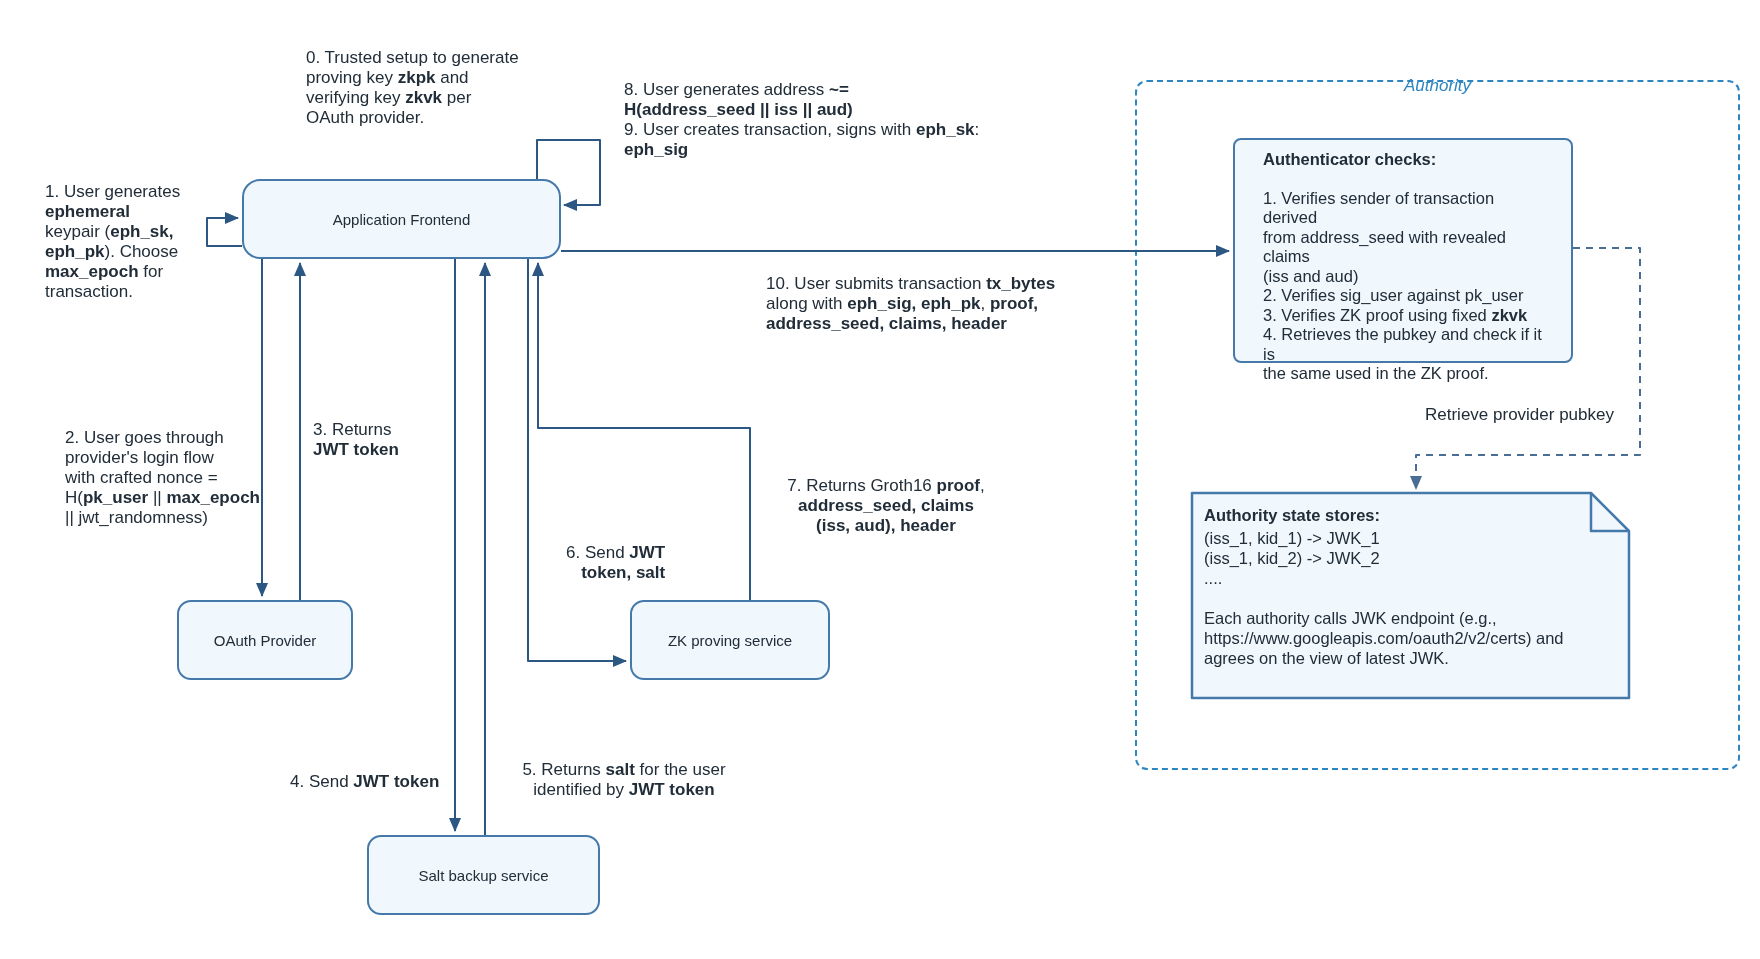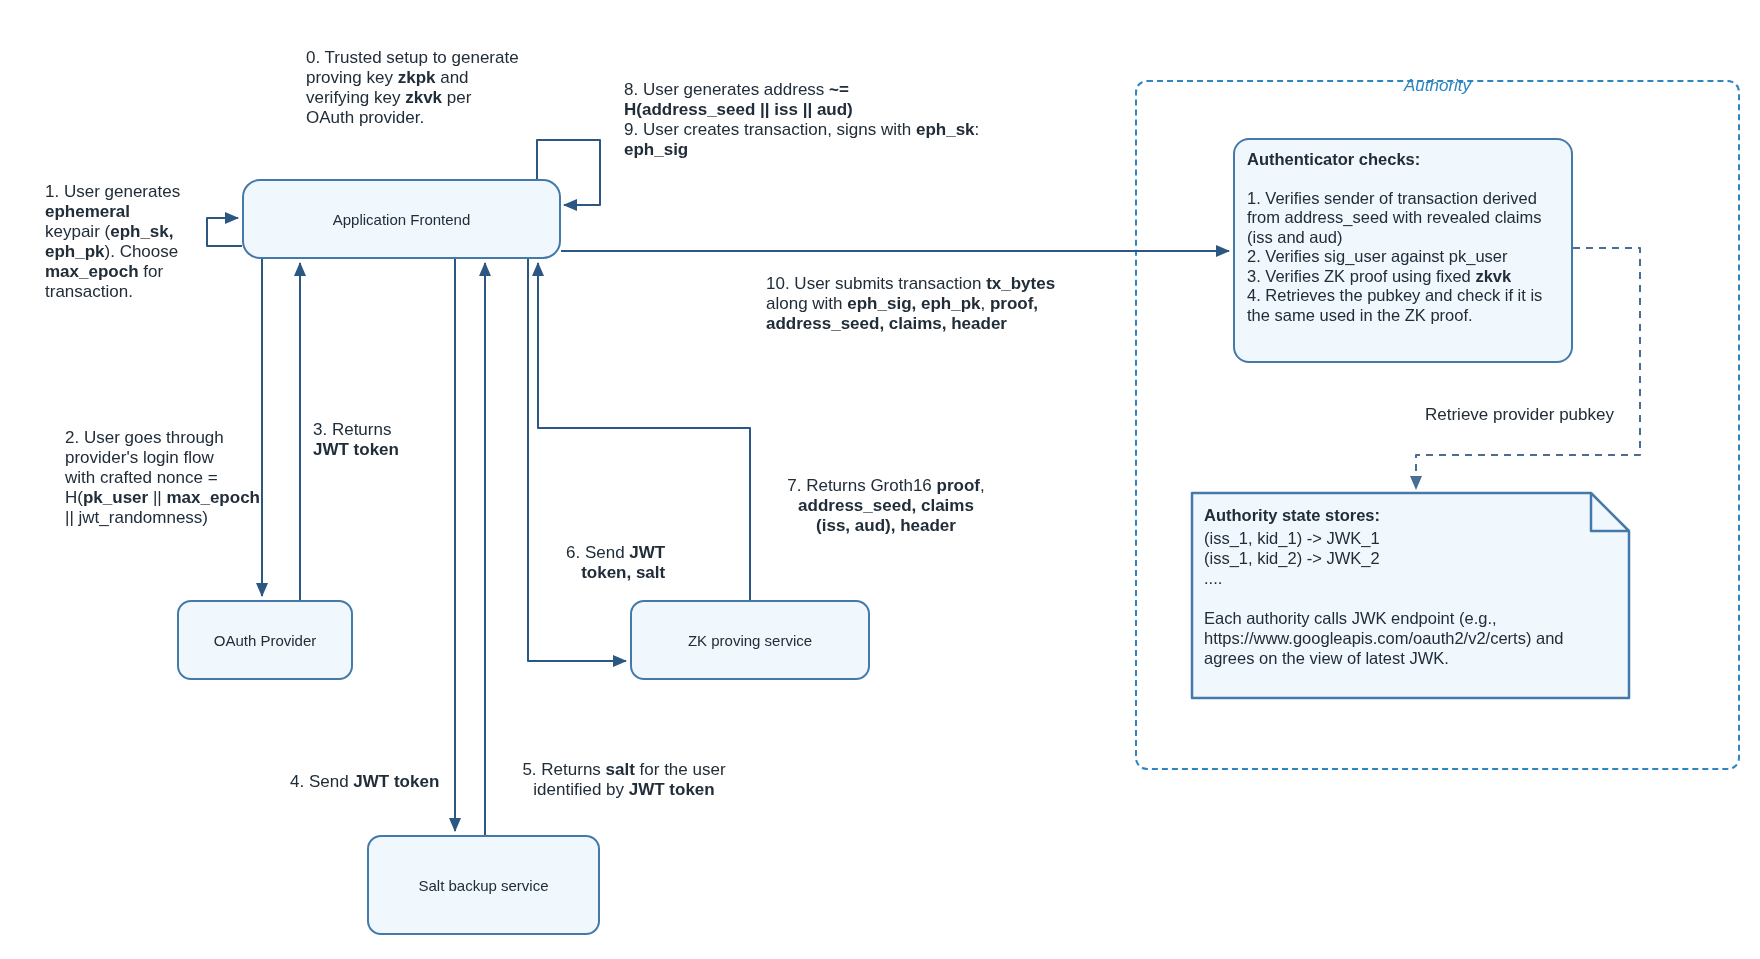--- a/index.html
+++ b/index.html
@@ -13,24 +13,24 @@
   .ln{fill:none;stroke:var(--line);stroke-width:2;stroke-linejoin:round;}
   .lnd{fill:none;stroke:var(--dash_line);stroke-width:2;stroke-linejoin:round;stroke-dasharray:7 6;}
   .mkfill{fill:var(--line);}
   .mkfilld{fill:var(--dash_line);}
   .noteShape{fill:var(--box_fill);stroke:var(--box_stroke);stroke-width:2.5;stroke-linejoin:round;}
   .noteFold{fill:none;stroke:var(--box_stroke);stroke-width:2.5;stroke-linejoin:round;}
   .node{position:absolute;background:var(--box_fill);border:2.5px solid var(--box_stroke);
         display:flex;align-items:center;justify-content:center;font-size:15px;box-sizing:border-box;}
   #frontend{left:242px;top:179px;width:319px;height:80px;border-radius:18px;}
   #oauth{left:177px;top:600px;width:176px;height:80px;border-radius:14px;}
-  #zk{left:630px;top:600px;width:240px;height:80px;border-radius:14px;text-align:center;}
-  #salt{left:367px;top:835px;width:233px;height:100px;border-radius:14px;}
-  #authenticator{left:1233px;top:138px;width:340px;height:225px;border-radius:16px;
-        display:block;padding:10px 12px;font-size:16.5px;line-height:19.5px;}
+  #zk{left:630px;top:600px;width:200px;height:80px;border-radius:14px;text-align:center;}
+  #salt{left:367px;top:835px;width:233px;height:80px;border-radius:14px;}
+  #authenticator{left:1233px;top:138px;width:340px;height:225px;border-radius:8px;
+        display:block;padding:10px 28px;font-size:16.5px;line-height:19.5px;}
   #authenticator .ttl{font-weight:bold;margin-bottom:19px;}
   #noteText{position:absolute;left:1204px;top:505px;font-size:16.5px;line-height:20px;white-space:nowrap;}
   #noteText .ttl{font-weight:bold;margin-bottom:3px;}
   .ann{position:absolute;font-size:17px;line-height:20px;white-space:nowrap;}
   .center{text-align:center;padding-left:20px;}
   .b, .ann b{font-weight:bold;}
   #t0{left:306px;top:48px;}
   #t1{left:45px;top:174px;margin-top:8px;}
   #t89{left:624px;top:80px;}
   #t10{left:766px;top:274px;}

